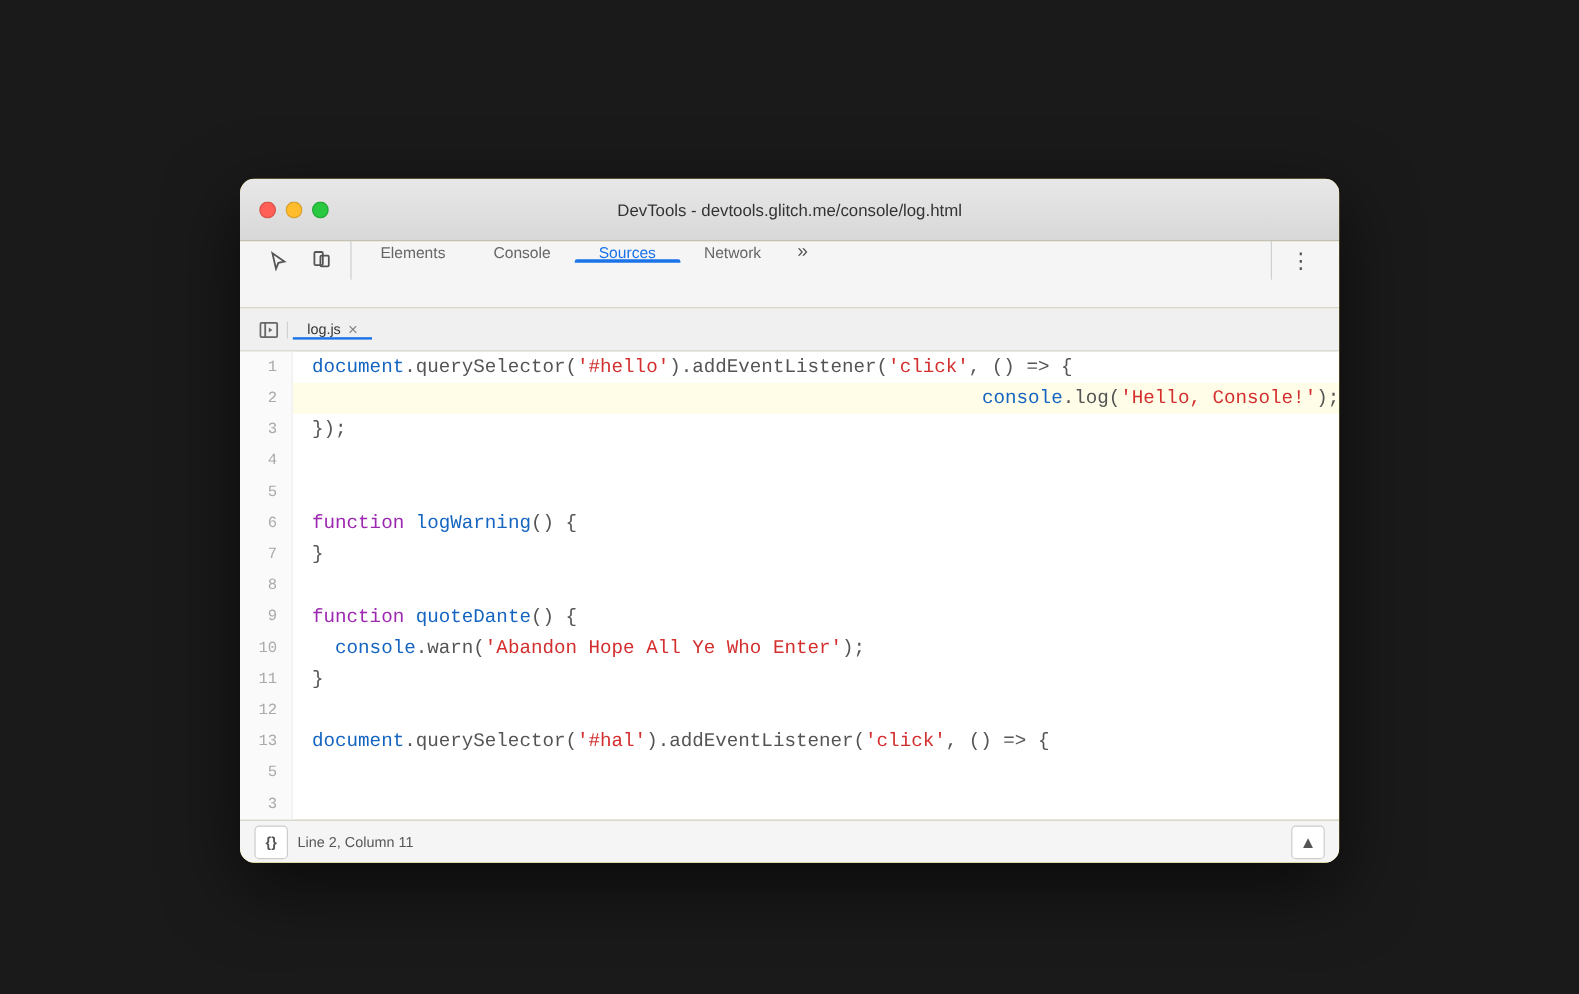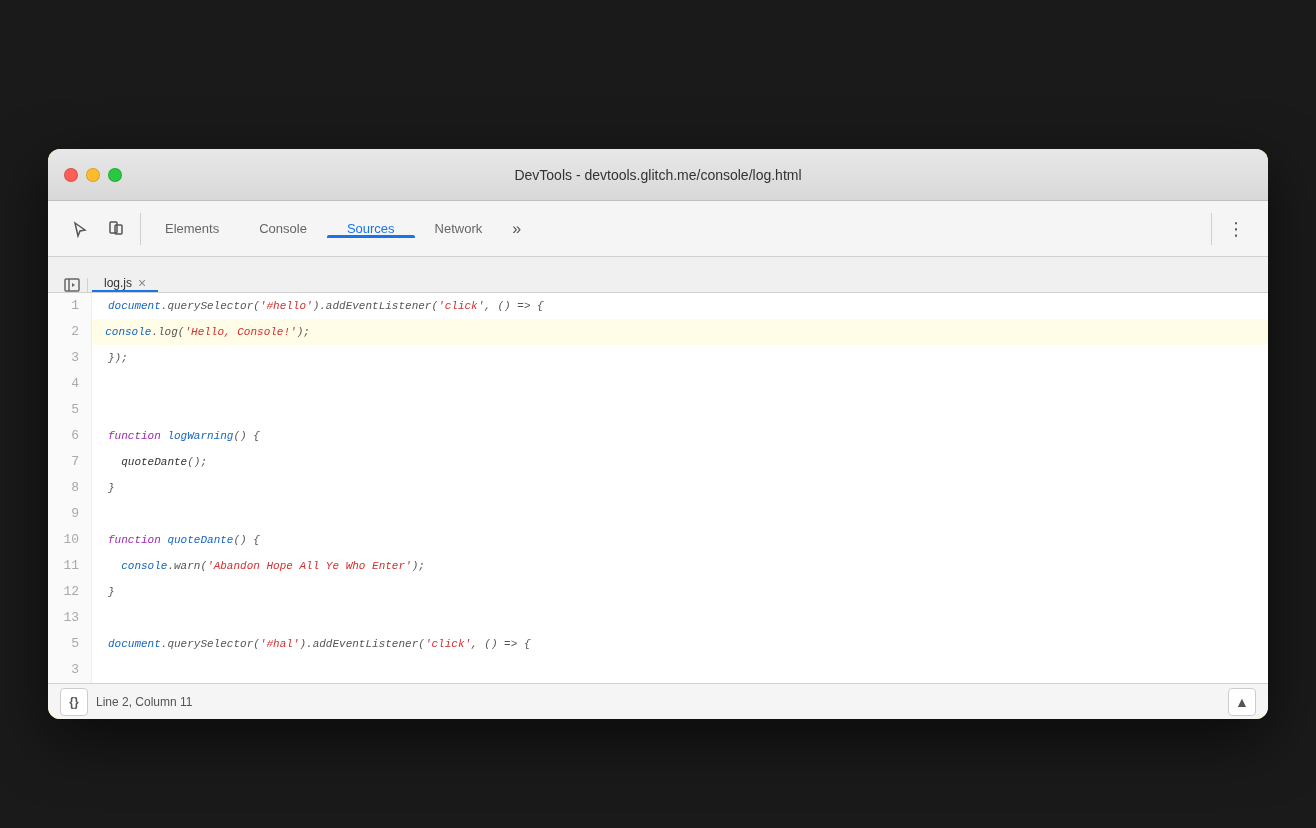--- a/index.html
+++ b/index.html
@@ -7,21 +7,21 @@
     body {
       background: #1a1a1a;
       display: flex;
       justify-content: center;
       align-items: center;
       min-height: 100vh;
       font-family: -apple-system, BlinkMacSystemFont, 'Helvetica Neue', sans-serif;
     }
 
     .window {
-      width: 1220px;
+      width: 916px;
       border-radius: 12px;
       overflow: hidden;
       box-shadow: 0 20px 60px rgba(0,0,0,0.6);
       background: #fde047;
       margin-top: 40px;
     }
 
     
     .titlebar {
       background: linear-gradient(to bottom, #e8e8e8, #d8d8d8);
@@ -57,21 +57,21 @@
       font-size: 14px;
       color: #333;
       font-weight: 500;
     }
 
     
     .toolbar {
       background: #f5f5f5;
       border-bottom: 1px solid #d0d0d0;
       display: flex;
-      align-items: center;
+      align-items: flex-start;
       height: 56px;
       padding: 0 8px;
     }
 
     .toolbar-icons {
       display: flex;
       align-items: center;
       gap: 4px;
       padding: 0 8px;
       border-right: 1px solid #d0d0d0;
@@ -139,21 +139,21 @@
       padding: 0 8px;
       border-left: 1px solid #d0d0d0;
       margin-left: auto;
     }
 
     
     .file-tabs {
       background: #f0f0f0;
       border-bottom: 1px solid #d0d0d0;
       display: flex;
-      align-items: flex-end;
+      align-items: center;
       height: 36px;
       padding-left: 8px;
     }
 
     .file-tab-toggle {
       width: 32px;
       display: flex;
       align-items: center;
       justify-content: center;
       border-right: 1px solid #d0d0d0;
@@ -217,27 +217,27 @@
     .code-lines {
       flex: 1;
       padding: 0 0 0 16px;
       overflow: hidden;
     }
 
     .code-line {
       display: block;
       line-height: 26px;
       white-space: pre;
-      font-size: 11px;
-      font-style: italic;
+      font-size: 16px;
     }
 
     .code-line.highlighted {
       background: #fffde7;
       margin-left: -16px;
+      text-align: right;
     }
 
     
     .kw { color: #9c27b0; font-weight: normal; } 
     .fn { color: #1565c0; } 
     .str { color: #d32f2f; } 
     .obj { color: #333; } 
     .punct { color: #555; } 
     .builtin { color: #1565c0; }
 
@@ -382,21 +382,20 @@
 
         <span class="code-line"><span class="punct">});</span></span>
 
         <span class="code-line"> </span>
 
 
         <span class="code-line"> </span>
 
         <span class="code-line"><span class="kw">function</span> <span class="fn">logWarning</span><span class="punct">() {</span></span>
 
-        <span class="code-line">  <span class="obj">quoteDante</span><span class="punct">();</span></span>
 
         <span class="code-line"><span class="punct">}</span></span>
 
         <span class="code-line"> </span>
 
         <span class="code-line"><span class="kw">function</span> <span class="fn">quoteDante</span><span class="punct">() {</span></span>
 
         <span class="code-line">  <span class="builtin">console</span><span class="punct">.warn(</span><span class="str">'Abandon Hope All Ye Who Enter'</span><span class="punct">);</span></span>
 
         <span class="code-line"><span class="punct">}</span></span>

